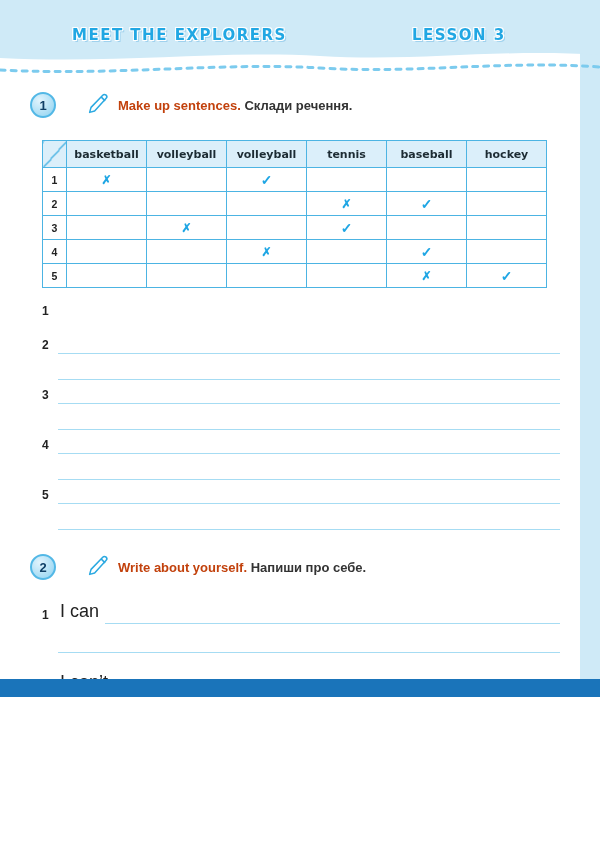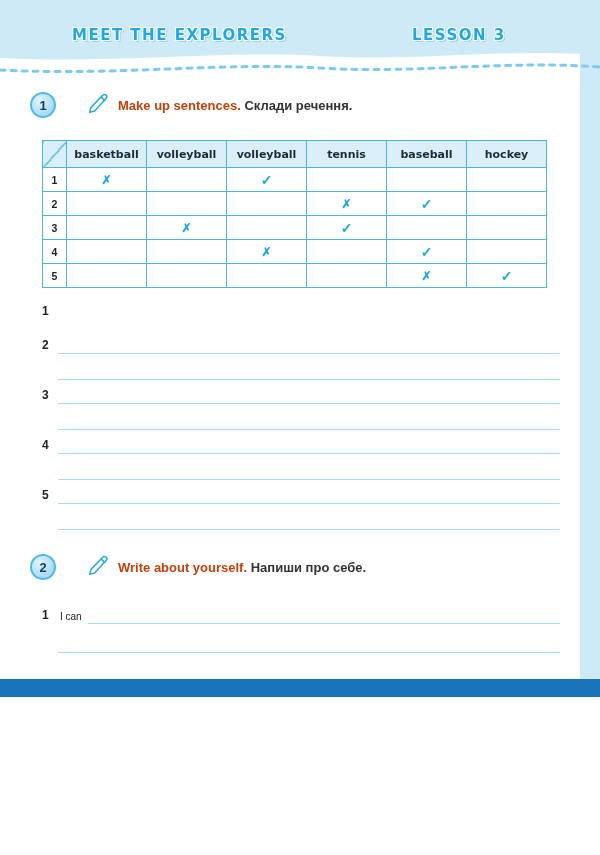--- a/index.html
+++ b/index.html
@@ -46,21 +46,21 @@
   .ans-row{display:flex;align-items:flex-end;height:24px;}
   .item-num{font-weight:bold;font-size:12px;color:#222;flex:0 0 16px;padding-bottom:2px;}
   .ans-text{color:#21a7e3;font-size:12.5px;padding-bottom:2px;white-space:nowrap;}
   .wline{border-bottom:1.5px solid #a6dcf3;}
   .ans-row .wline{flex:1;}
   .wline.full{height:25px;margin-left:16px;}
 
   .ex2{position:absolute;left:42px;width:518px;top:598px;z-index:2;}
   .ex2 .ans-row{height:26px;}
   .ex2 .ans-item{margin-bottom:16px;}
-  .prefix{font-size:10px;color:#222;margin:0 6px 0 2px;padding-bottom:2px;white-space:nowrap;}
+  .prefix{font-size:18px;color:#222;margin:0 6px 0 2px;padding-bottom:2px;white-space:nowrap;}
   .ex2 .wline.full{height:28px;}
 
   .pagenum{position:absolute;left:508px;top:757px;width:30px;height:30px;border-radius:50%;
        background:radial-gradient(circle at 35% 30%, #5cc1ec, #1787c8);
        color:#fff;font-weight:bold;font-size:14px;display:flex;align-items:center;justify-content:center;
        z-index:6;box-shadow:0 1px 2px rgba(0,60,110,.3);}
 </style>
 </head>
 <body>
 

